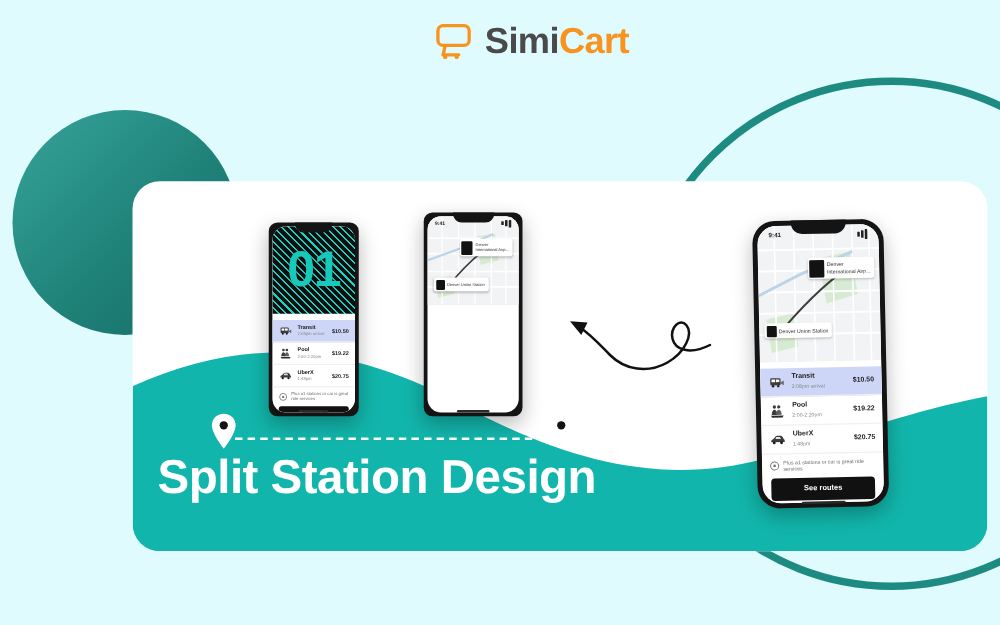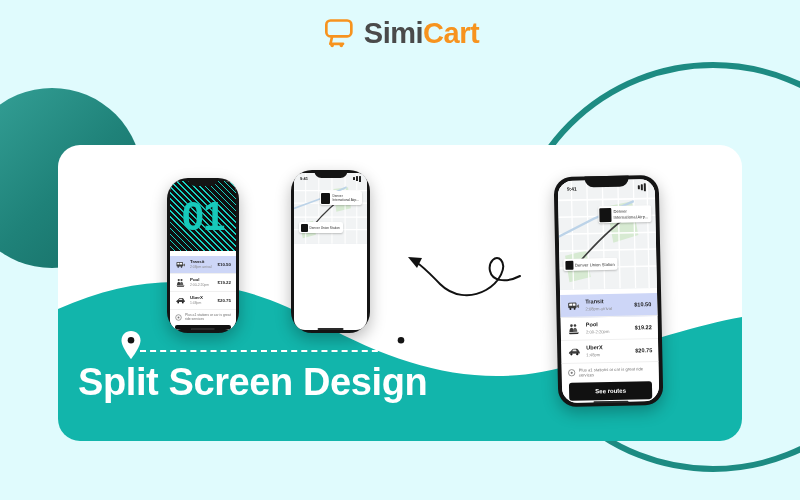--- a/index.html
+++ b/index.html
@@ -4,21 +4,21 @@
 <style>
   * { margin:0; padding:0; box-sizing:border-box; }
   html,body { width:800px; height:500px; overflow:hidden; }
   body {
     font-family:"Liberation Sans", sans-serif;
     background:#e0fbfd;
     position:relative;
   }
 
   
-  .stage { position:absolute; inset:0; }
+  .stage { position:absolute; inset:0;margin-left:48px; }
 
   
   .deco-circle {
     position:absolute;
     left:-38px; top:88px;
     width:180px; height:180px;
     border-radius:50%;
     background:linear-gradient(135deg,#37a49a 0%, #1f8279 55%, #156b63 100%);
     z-index:1;
   }
@@ -85,21 +85,21 @@
     letter-spacing:-0.4px; line-height:1.1;
     z-index:6; white-space:nowrap;
   }
 
   
   .phone { position:absolute; z-index:4; }
 
   .phone-body {
     position:relative; width:100%; height:100%;
     background:#141414;
-    border-radius:21px;
+    border-radius:7px;
     padding:3px;
     box-shadow:0 6px 16px rgba(0,0,0,.28);
   }
   .phone-screen {
     position:relative; width:100%; height:100%;
     background:#ffffff;
     border-radius:11px;
     overflow:hidden;
     display:flex; flex-direction:column;
   }
@@ -248,21 +248,21 @@
   <svg class="pin pin-b" viewBox="0 0 22 30">
     <path d="M11 1 C5.5 1 1.5 5 1.5 10.4 C1.5 17 11 29 11 29 C11 29 20.5 17 20.5 10.4 C20.5 5 16.5 1 11 1 Z" fill="#ffffff"></path>
     <circle cx="11" cy="10.2" r="3.3" fill="#141414"></circle>
   </svg>
 
   <svg class="arrow-deco" width="122" height="72" viewBox="0 0 122 72">
     <path d="M120 38 C104 46 92 42 90 33 C88 24 96 16 101 22 C107 29 100 44 86 52 C70 61 52 58 40 46 C32 38 25 30 16 24" fill="none" stroke="#111" stroke-width="2" stroke-linecap="round"></path>
     <path d="M8 19 L22 20 L17 30 Z" fill="#111"></path>
   </svg>
 
-  <div class="headline">Split Screen Design</div>
+  <div class="headline">Split Station Design</div>
 
   <div class="phone" id="phone-one">
     <div class="phone-body">
       <div class="notch"></div>
       <div class="phone-screen">
 
         <div class="stripe-panel">
           <div class="stripe-num">01</div>
         </div>
 

